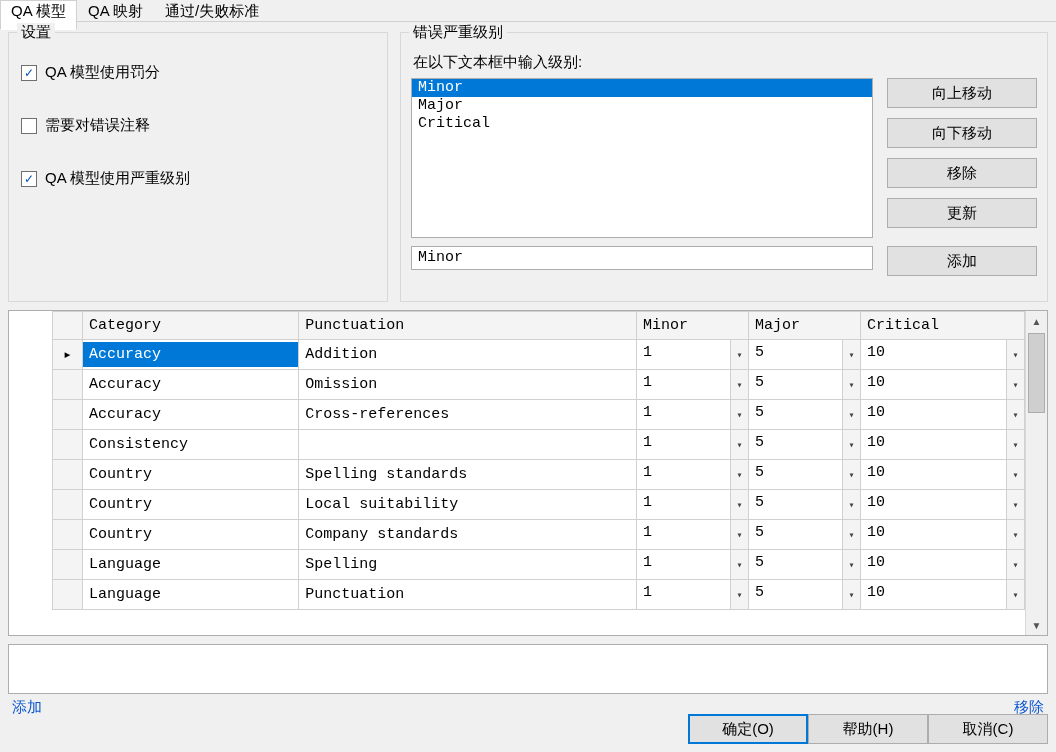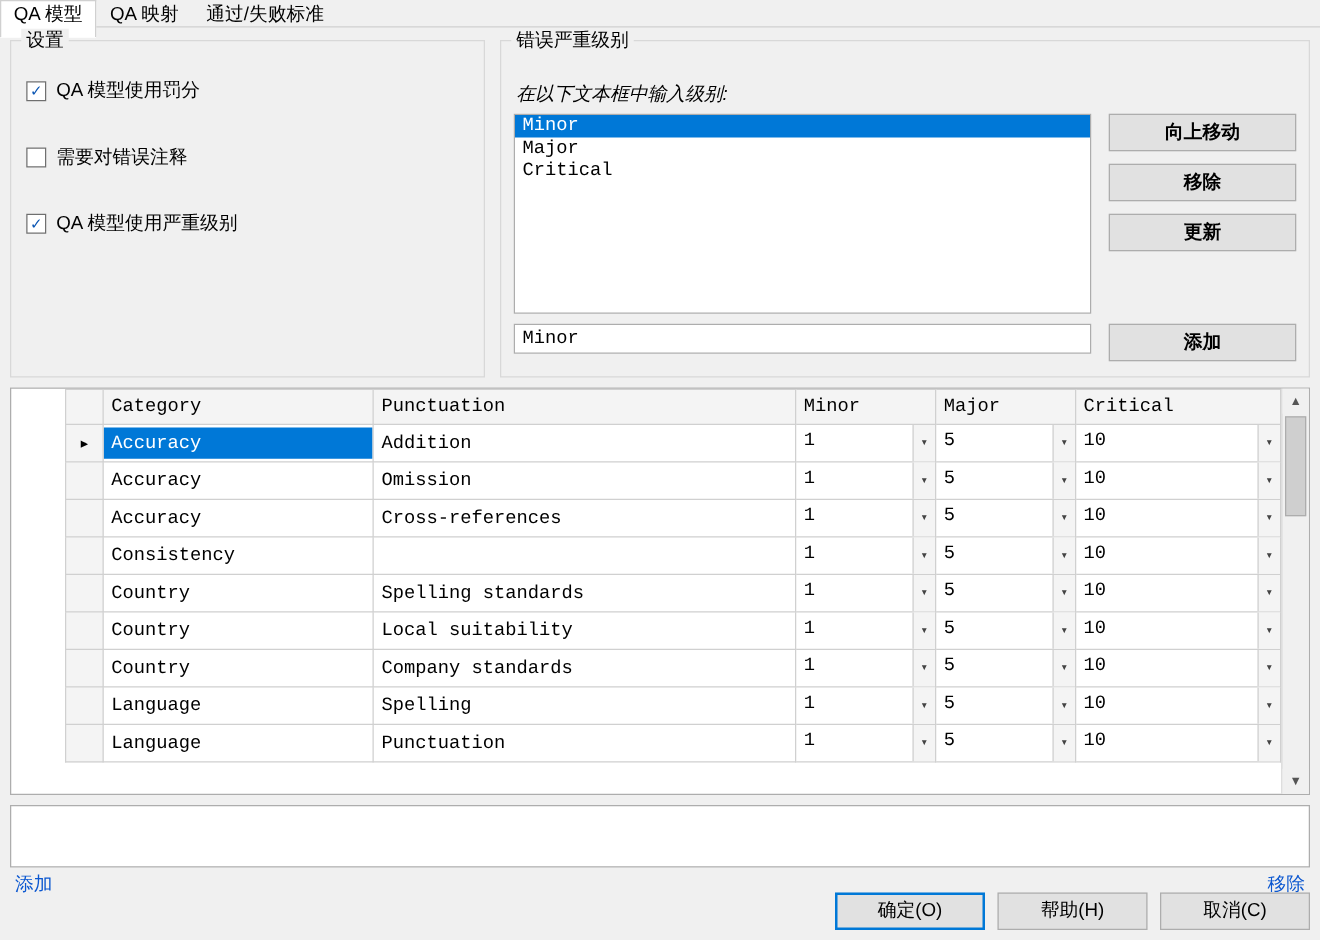--- a/index.html
+++ b/index.html
@@ -73,21 +73,21 @@
     border: 1px solid #6f6f6f;
     background: #fff;
     display: inline-flex;
     align-items: center;
     justify-content: center;
     font-size: 12px;
     line-height: 1;
     color: #0a55b3;
   }
   .cb.unchecked { color: transparent; }
-  .sev-label { font-size: 15px; margin: 17px 0 6px 2px; font-style: italic; }
+  .sev-label { font-size: 15px; margin: 4px 0 6px 2px; }
   .sev-row { display: flex; gap: 14px; }
   .sev-list {
     flex: 1;
     height: 160px;
     background: #fff;
     border: 1px solid #adadad;
     overflow: hidden;
     font-family: "SimSun","Courier New", monospace;
   }
   .sev-item {
@@ -99,21 +99,20 @@
   .sev-buttons { display: flex; flex-direction: column; gap: 10px; }
   .win-btn {
     width: 150px; height: 30px;
     background: #e1e1e1;
     border: 1px solid #adadad;
     text-align: center;
     line-height: 28px;
     font-size: 15px;
     cursor: default;
     user-select: none;
-    font-weight: bold;
   }
   .sev-input-row { display: flex; gap: 14px; margin-top: 8px; }
   .sev-input {
     flex: 1;
     height: 24px;
     border: 1px solid #adadad;
     background: #fff;
     padding: 0 6px;
     font-family: "SimSun","Courier New", monospace;
     font-size: 15px;
@@ -216,21 +215,20 @@
     font-size: 15px;
   }
   .link { color: #0b57d0; cursor: pointer; }
 
   
   .bottom-bar {
     position: absolute;
     bottom: 8px;
     right: 8px;
     display: flex;
-    gap: 10px;
   }
   .bottom-btn {
     width: 120px; height: 30px;
     background: #e1e1e1;
     border: 1px solid #adadad;
     text-align: center;
     line-height: 28px;
     font-size: 15px;
   }
   .bottom-btn.primary {
@@ -270,20 +268,21 @@
     <div class="sev-label">在以下文本框中输入级别:</div>
 
     <div class="sev-row">
       <div class="sev-list mono">
         <div class="sev-item selected">Minor</div>
         <div class="sev-item">Major</div>
         <div class="sev-item">Critical</div>
       </div>
       <div class="sev-buttons">
         <div class="win-btn">向上移动</div>
+        <div class="win-btn">向下移动</div>
         <div class="win-btn">移除</div>
         <div class="win-btn">更新</div>
       </div>
     </div>
 
     <div class="sev-input-row">
       <div class="sev-input">Minor</div>
       <div class="win-btn">添加</div>
     </div>
   </div>

